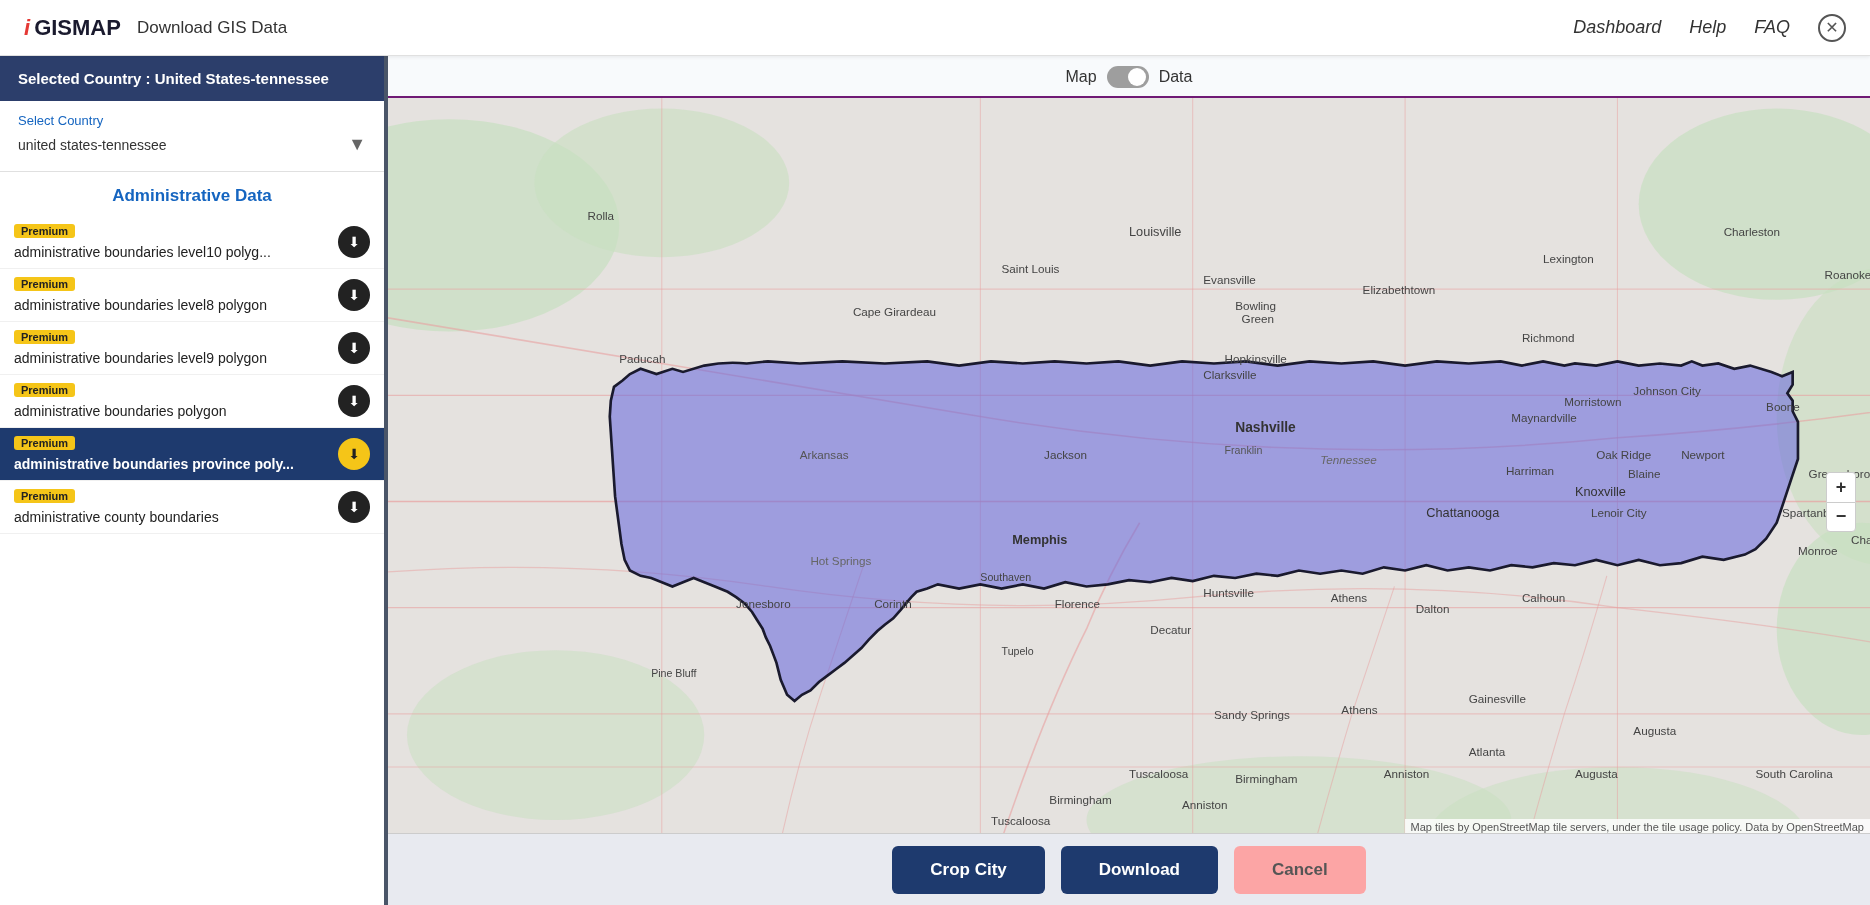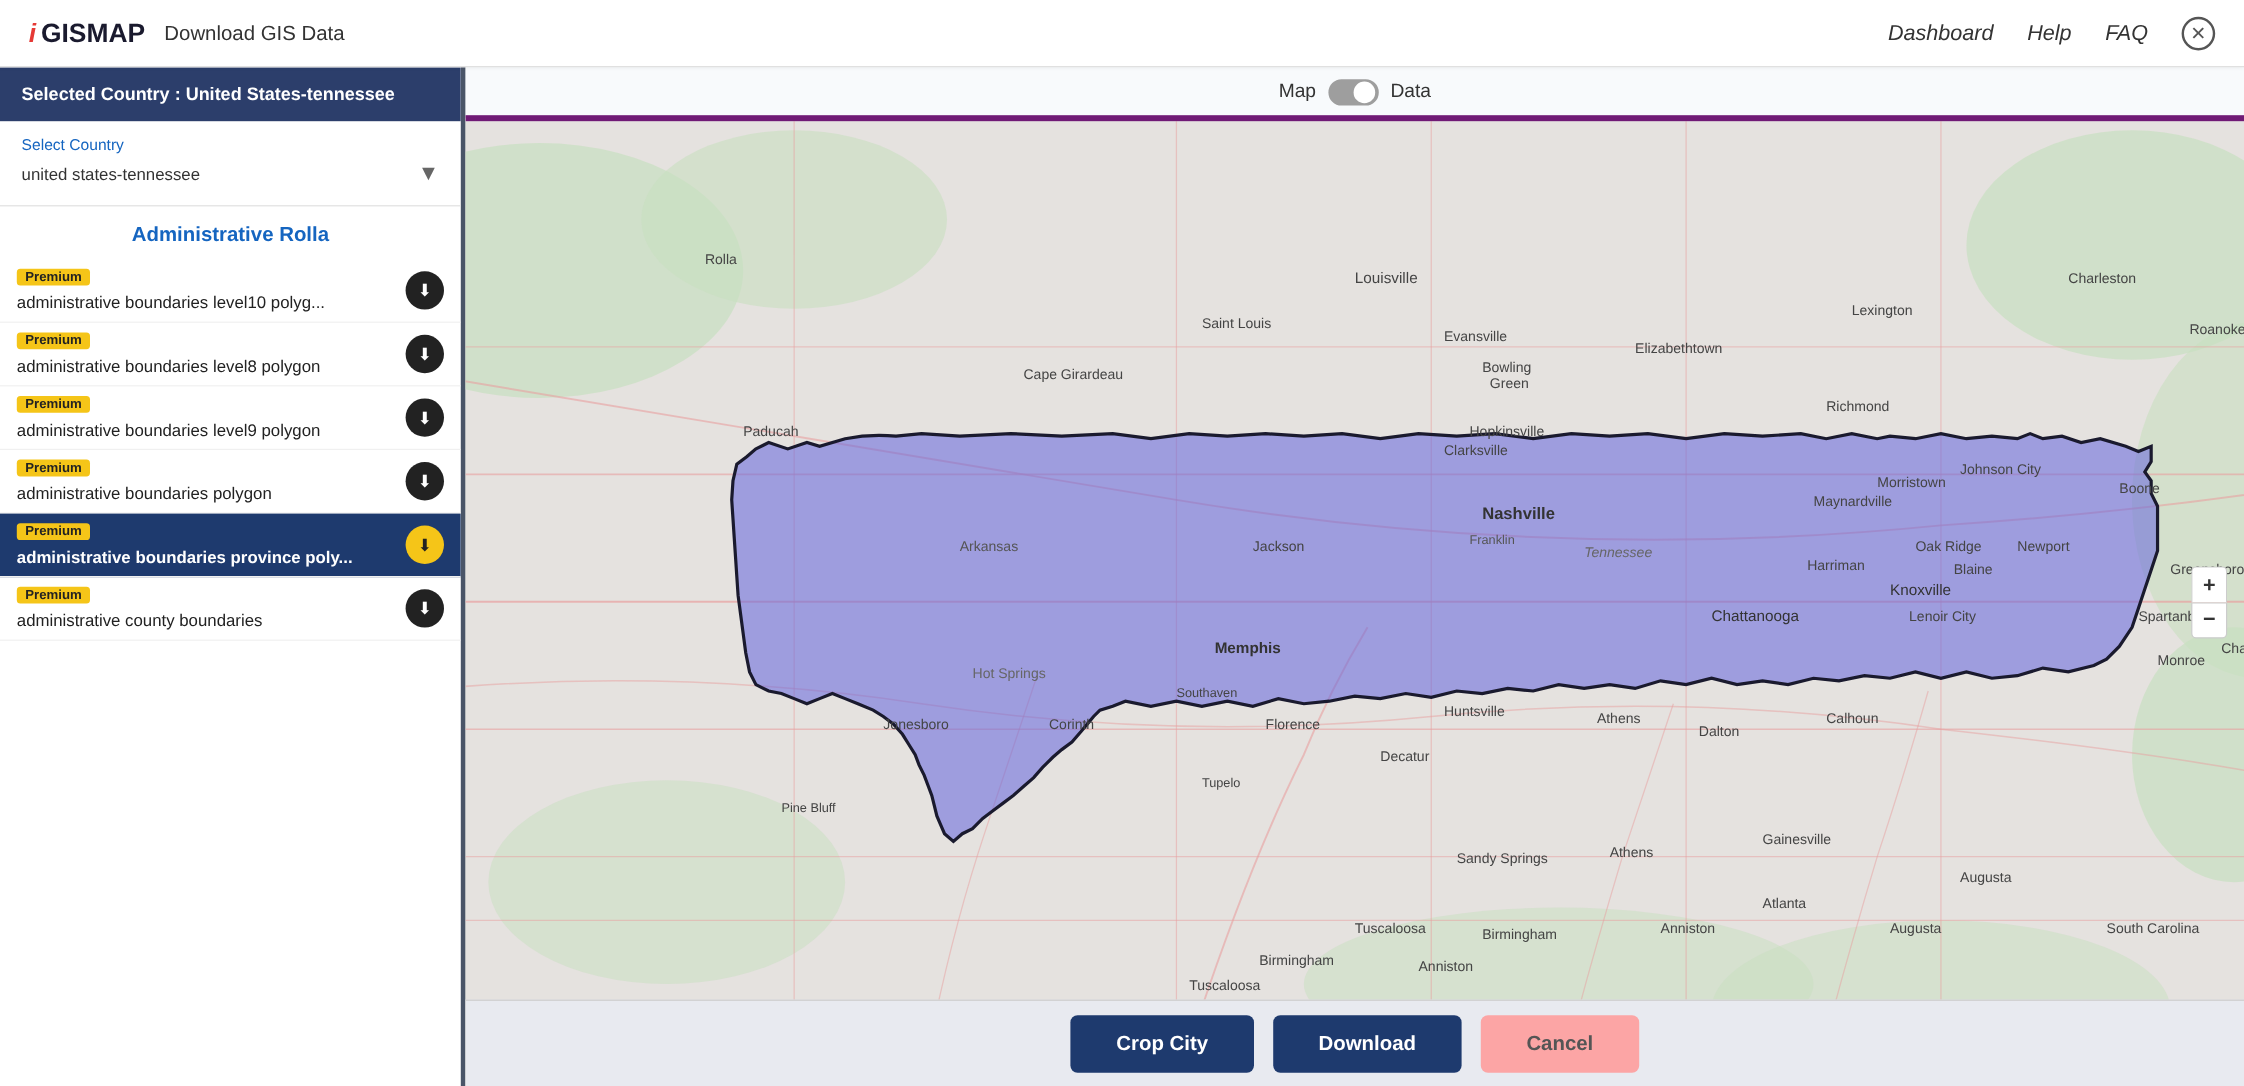--- a/index.html
+++ b/index.html
@@ -204,21 +204,21 @@
       flex-direction: column;
     }
 
     .map-toggle-bar {
       display: flex;
       align-items: center;
       justify-content: center;
       gap: 10px;
       padding: 10px 0 8px 0;
       background: #f8fafc;
-      border-bottom: 5px solid #701a75;
+      border-bottom: 2px solid #701a75;
       position: absolute;
       top: 0;
       left: 0;
       right: 0;
       z-index: 5;
     }
     .toggle-label {
       font-size: 16px;
       color: #333;
     }
@@ -355,21 +355,21 @@
 
     <div class="select-country-section">
       <div class="select-country-label">Select Country</div>
       <div class="select-country-dropdown">
         <span>united states-tennessee</span>
         <span class="dropdown-arrow">▼</span>
       </div>
     </div>
 
 
-    <div class="layer-section-title">Administrative Rolla</div>
+    <div class="layer-section-title">Administrative Data</div>
 
     <div class="layer-list">
 
     <div class="layer-item">
           <div class="layer-item-left">
             <span class="premium-badge">Premium</span>
             <span class="layer-name">administrative boundaries level10 polyg...</span>
           </div>
           <div class="download-icon">
             <span class="download-arrow">⬇</span>
@@ -607,20 +607,21 @@
         <text x="846" y="212" font-size="11" fill="#444" font-family="Arial">Green</text>
 
         <text x="810" y="265" font-size="11" fill="#444" font-family="Arial">Clarksville</text>
       </svg>
 
       <div class="zoom-controls">
         <button class="zoom-btn">+</button>
         <button class="zoom-btn">−</button>
       </div>
 
+      <div class="map-attribution">Map tiles by OpenStreetMap tile servers, under the tile usage policy. Data by OpenStreetMap</div>
     </div>
 
     <div class="action-bar">
       <button class="action-btn btn-crop">Crop City</button>
       <button class="action-btn btn-download">Download</button>
       <button class="action-btn btn-cancel">Cancel</button>
     </div>
   </div>
 </div>
 

